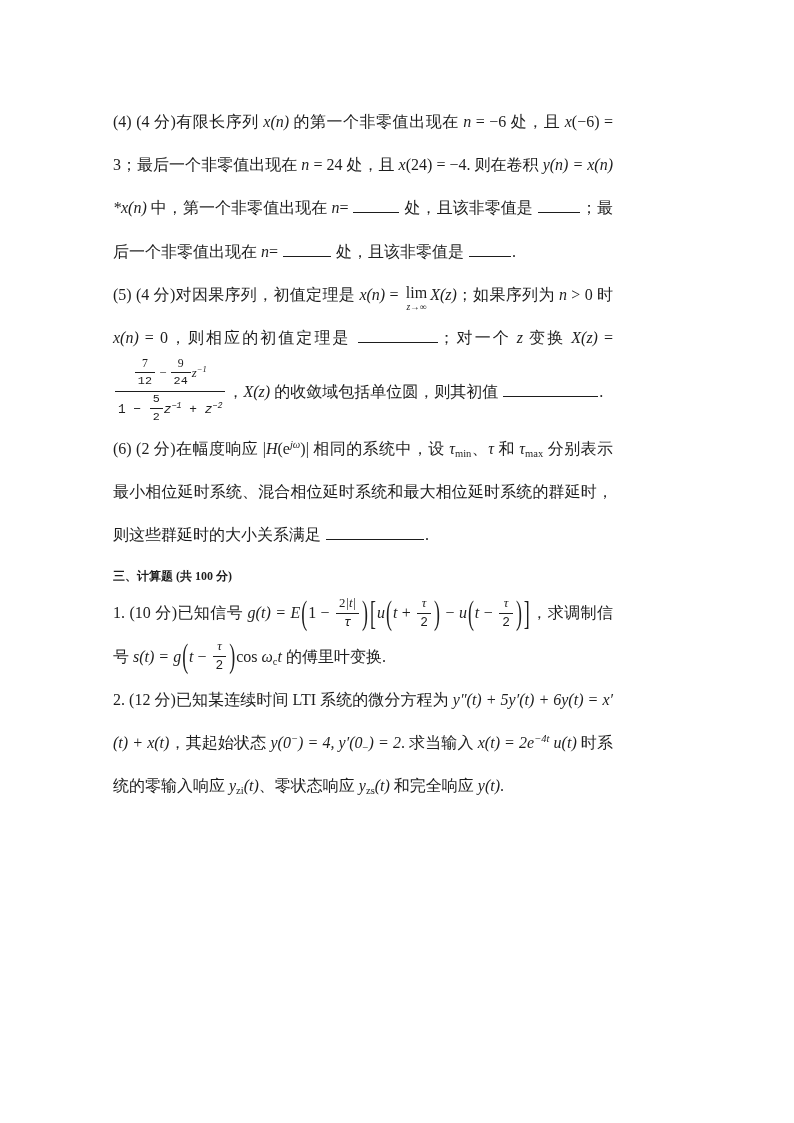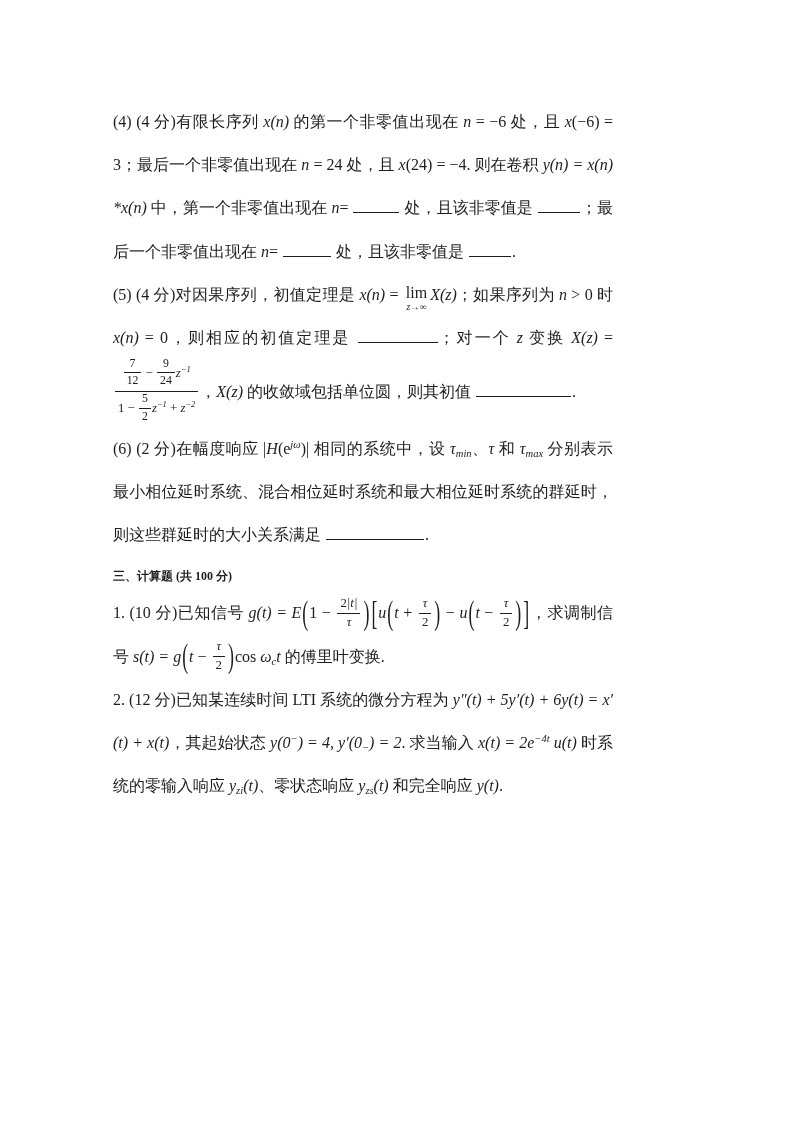--- a/index.html
+++ b/index.html
@@ -38,21 +38,20 @@
   .run-math { font-style: italic; }
   .run-sup {
     font-size: 66%;
     vertical-align: 0.6em;
     font-style: italic;
     letter-spacing: 0;
   }
   .run-sub {
     font-size: 66%;
     vertical-align: -0.3em;
-    font-style: italic;
   }
   .blank {
     display: inline-block;
     border-bottom: 1px solid #1d1d1d;
     height: 1em;
     margin: 0 1px;
   }
   .big-delim {
     display: inline-block;
     transform: scaleY(1.85);
@@ -74,20 +73,21 @@
     top: -0.1em;
   }
   .frac > .num {
     display: block;
     border-bottom: 1px solid #1d1d1d;
     padding: 0 3px 1px 3px;
   }
   .frac > .den {
     display: block;
     padding: 1px 3px 0 3px;
+    font-family: Liberation Mono, monospace;
   }
   .frac .frac { font-size: 92%; margin: 0 1px; }
   .limstack {
     display: inline-block;
     text-align: center;
     vertical-align: middle;
     line-height: 1.05;
     margin: 0 3px;
     position: relative;
     top: 0.15em;

